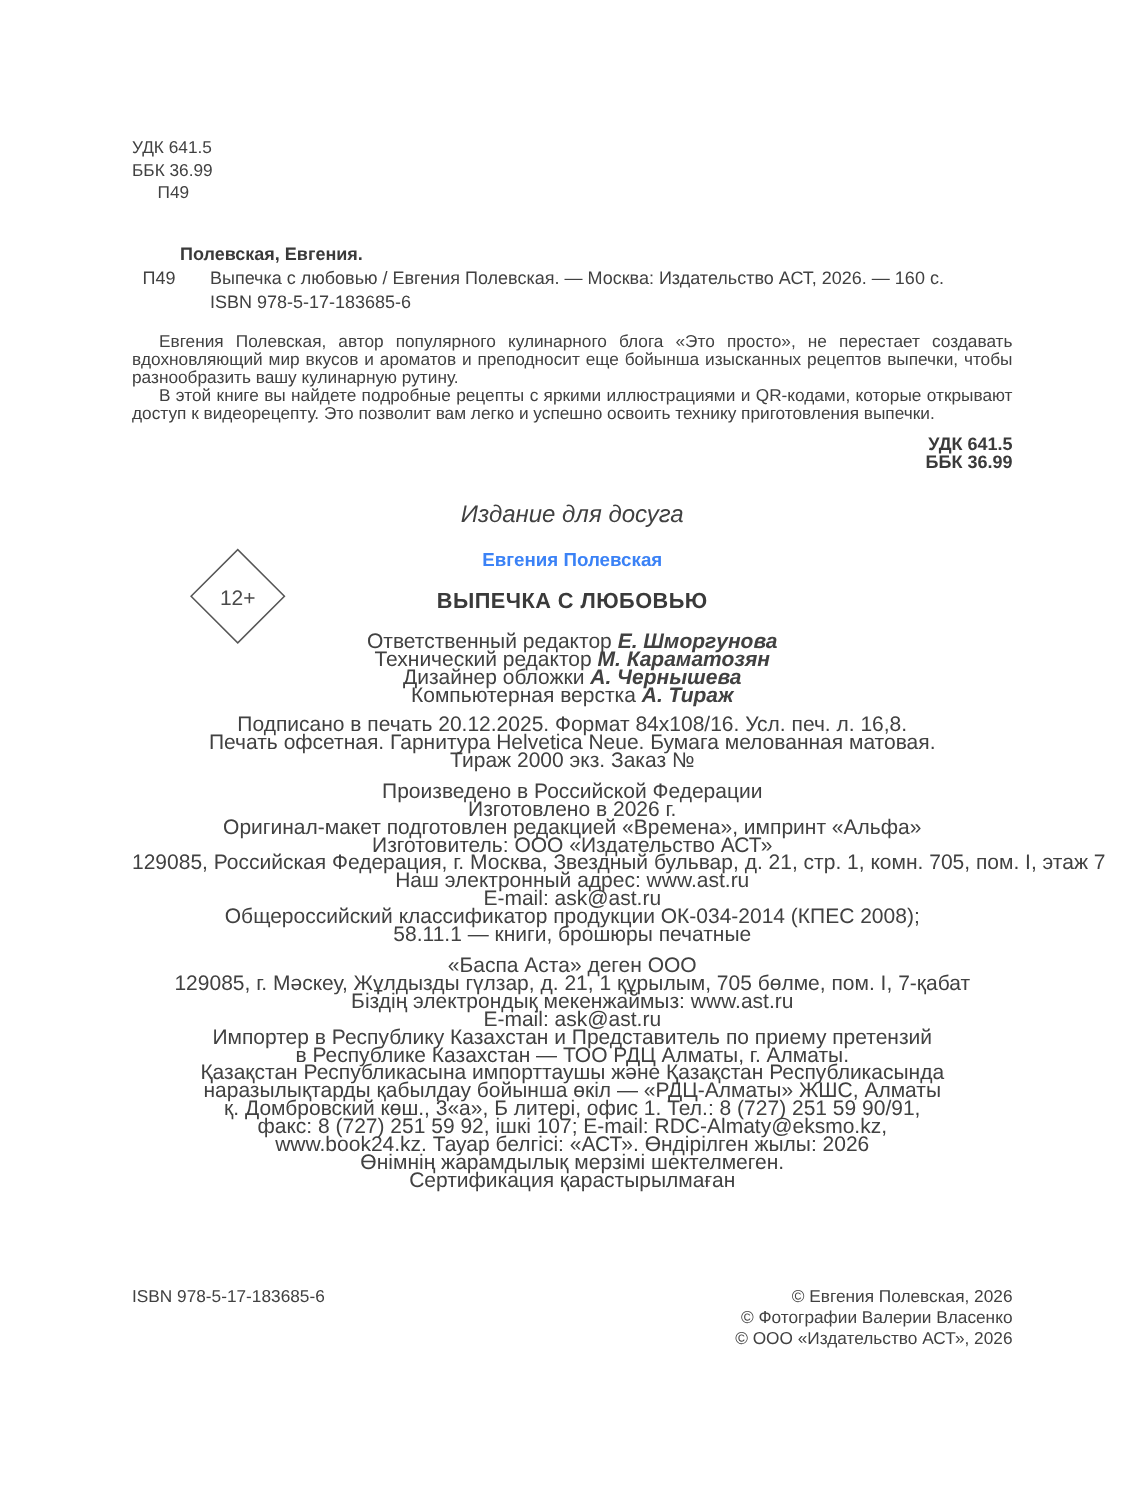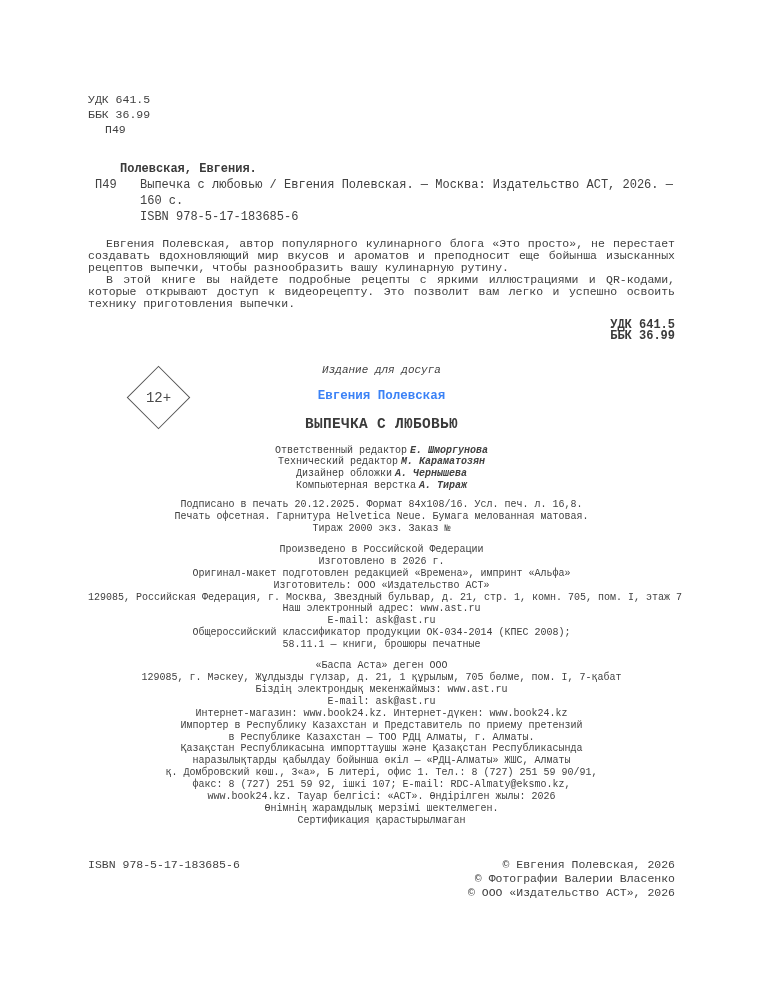--- a/index.html
+++ b/index.html
@@ -8,21 +8,20 @@
     font-family:"Liberation Sans","DejaVu Sans",sans-serif;
     color:#414141;
     -webkit-font-smoothing:antialiased;
   }
   .page{
     position:relative;
     width:763px;
     height:946px;
     background:#ffffff;
     overflow:hidden;
-    font-family:Liberation Mono, monospace;
   }
   .content{
     position:absolute;
     left:88px;
     top:92px;
     width:587px;
   }
   
   .codes-top{font-size:11.5px;line-height:15px;}
   .codes-top .code-indent{padding-left:17px;}
@@ -30,41 +29,41 @@
   .card{margin-top:24px;font-size:12px;line-height:16px;}
   .card-author{font-weight:bold;padding-left:32px;color:#3a3a3a;margin-top:10px;}
   .bib-row{position:relative;padding-left:52px;}
   .bib-code{position:absolute;left:7px;top:0;}
   .card-isbn{padding-left:52px;}
   
   .annotation{margin-top:13px;font-size:11.5px;line-height:12.1px;text-align:justify;}
   .annotation p{margin:0;text-indent:18px;}
   .codes-right{margin-top:9px;font-size:12px;line-height:11.5px;font-weight:bold;text-align:right;color:#3a3a3a;}
   
-  .edition-type{margin-top:21px;text-align:center;font-style:italic;font-size:11px;}
+  .edition-type{margin-top:21px;text-align:center;font-style:italic;font-size:16px;}
   .book-author{margin-top:13px;text-align:center;font-weight:bold;font-size:12.5px;color:#3b82f6;}
   .book-title{margin-top:13px;text-align:center;font-weight:bold;font-size:14.5px;letter-spacing:.3px;color:#3a3a3a;}
   
   .age-badge{
     position:absolute;
     left:136px;
     top:375px;
     width:43px;height:43px;
     border:1.2px solid #565656;
     transform:rotate(45deg);
     background:#fff;
   }
   .age-badge span{
     position:absolute;inset:0;
     display:flex;align-items:center;justify-content:center;
     transform:rotate(-45deg);
     font-size:14px;color:#4a4a4a;
   }
   
-  .center-block{text-align:center;font-size:10px;line-height:11.9px;}
+  .center-block{text-align:center;font-size:14px;line-height:11.9px;}
   .credits{margin-top:13px;}
   .credits .name{font-weight:bold;font-style:italic;margin-left:.28em;}
   .print-info{margin-top:7px;}
   .imprint-ru{margin-top:9px;}
   .imprint-kz{margin-top:9px;}
   .center-block div{white-space:nowrap;}
   
   .footer{
     position:absolute;
     left:88px;right:88px;top:858px;
@@ -132,21 +131,20 @@
       <div>E-mail: ask@ast.ru</div>
       <div>Общероссийский классификатор продукции ОК-034-2014 (КПЕС 2008);</div>
       <div>58.11.1 — книги, брошюры печатные</div>
     </div>
 
     <div class="center-block imprint-kz">
       <div>«Баспа Аста» деген ООО</div>
       <div>129085, г. Мәскеу, Жұлдызды гүлзар, д. 21, 1 құрылым, 705 бөлме, пом. I, 7-қабат</div>
       <div>Біздің электрондық мекенжаймыз: www.ast.ru</div>
       <div>E-mail: ask@ast.ru</div>
-      <div>Интернет-магазин: www.book24.kz. Интернет-дүкен: www.book24.kz</div>
       <div>Импортер в Республику Казахстан и Представитель по приему претензий</div>
       <div>в Республике Казахстан — ТОО РДЦ Алматы, г. Алматы.</div>
       <div>Қазақстан Республикасына импорттаушы және Қазақстан Республикасында</div>
       <div>наразылықтарды қабылдау бойынша өкіл — «РДЦ-Алматы» ЖШС, Алматы</div>
       <div>қ. Домбровский көш., 3«а», Б литері, офис 1. Тел.: 8 (727) 251 59 90/91,</div>
       <div>факс: 8 (727) 251 59 92, ішкі 107; E-mail: RDC-Almaty@eksmo.kz,</div>
       <div>www.book24.kz. Тауар белгісі: «АСТ». Өндірілген жылы: 2026</div>
       <div>Өнімнің жарамдылық мерзімі шектелмеген.</div>
       <div>Сертификация қарастырылмаған</div>
     </div>

